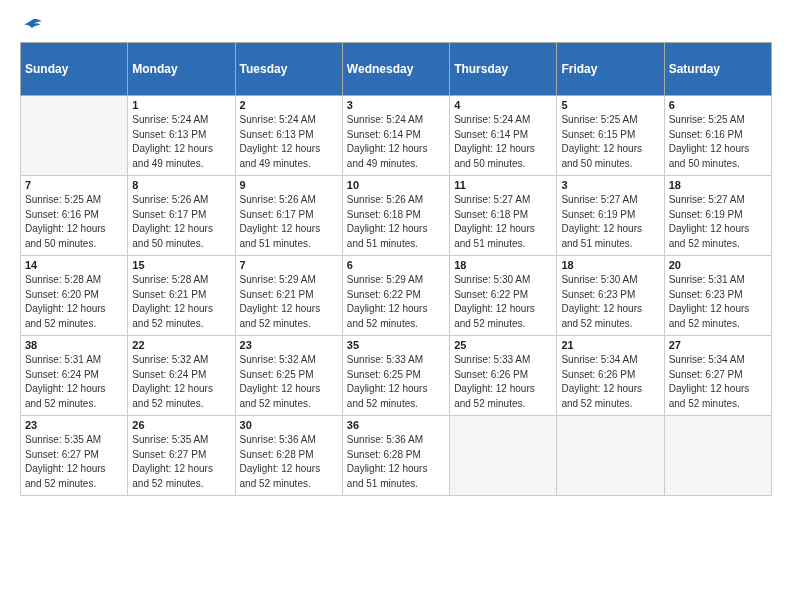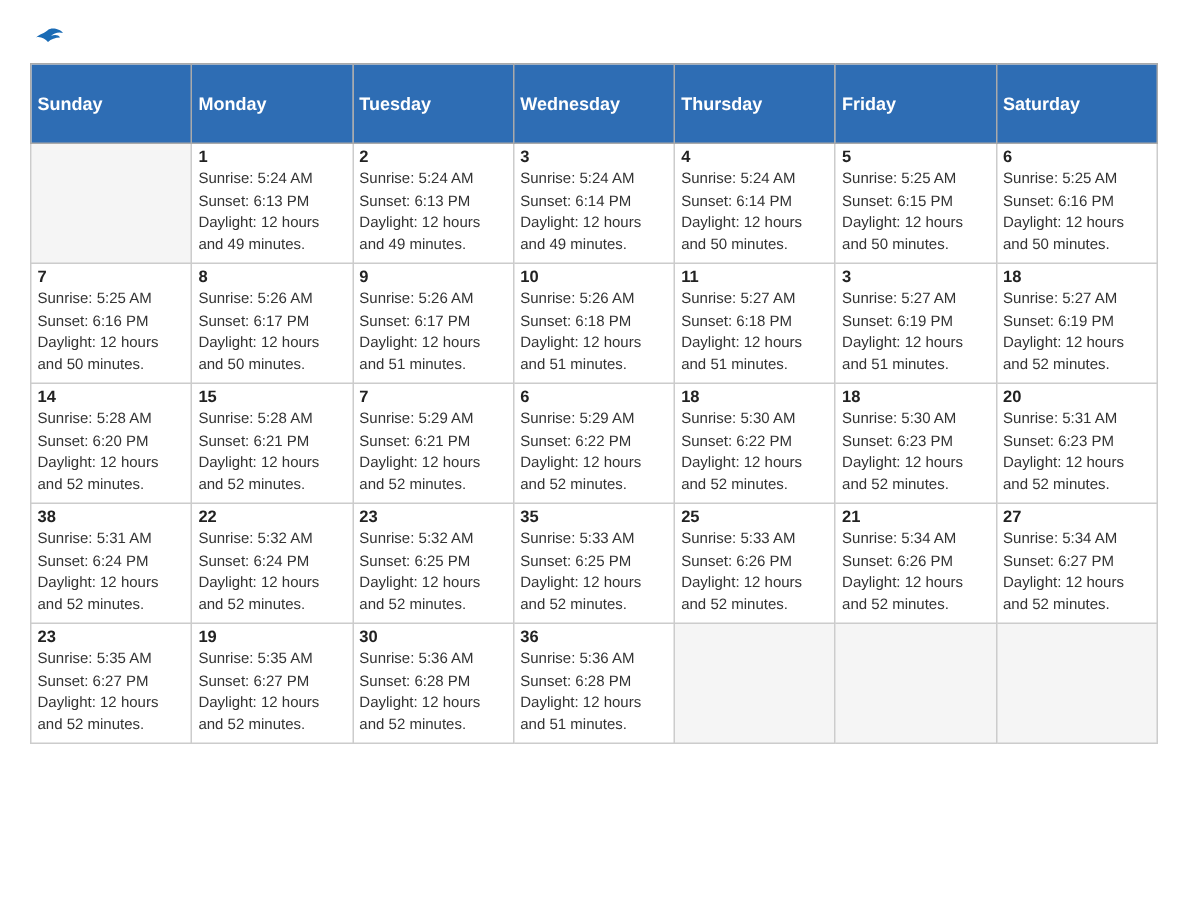--- a/index.html
+++ b/index.html
@@ -284,21 +284,21 @@
       </td>
         </tr>
         <tr>
           <td>
         <div class="day-number">23</div>
         <div class="day-info">
           Sunrise: 5:35 AM<br>Sunset: 6:27 PM<br>Daylight: 12 hours and 52 minutes.
         </div>
       </td>
           <td>
-        <div class="day-number">19</div>
+        <div class="day-number">26</div>
         <div class="day-info">
           Sunrise: 5:35 AM<br>Sunset: 6:27 PM<br>Daylight: 12 hours and 52 minutes.
         </div>
       </td>
           <td>
         <div class="day-number">30</div>
         <div class="day-info">
           Sunrise: 5:36 AM<br>Sunset: 6:28 PM<br>Daylight: 12 hours and 52 minutes.
         </div>
       </td>

